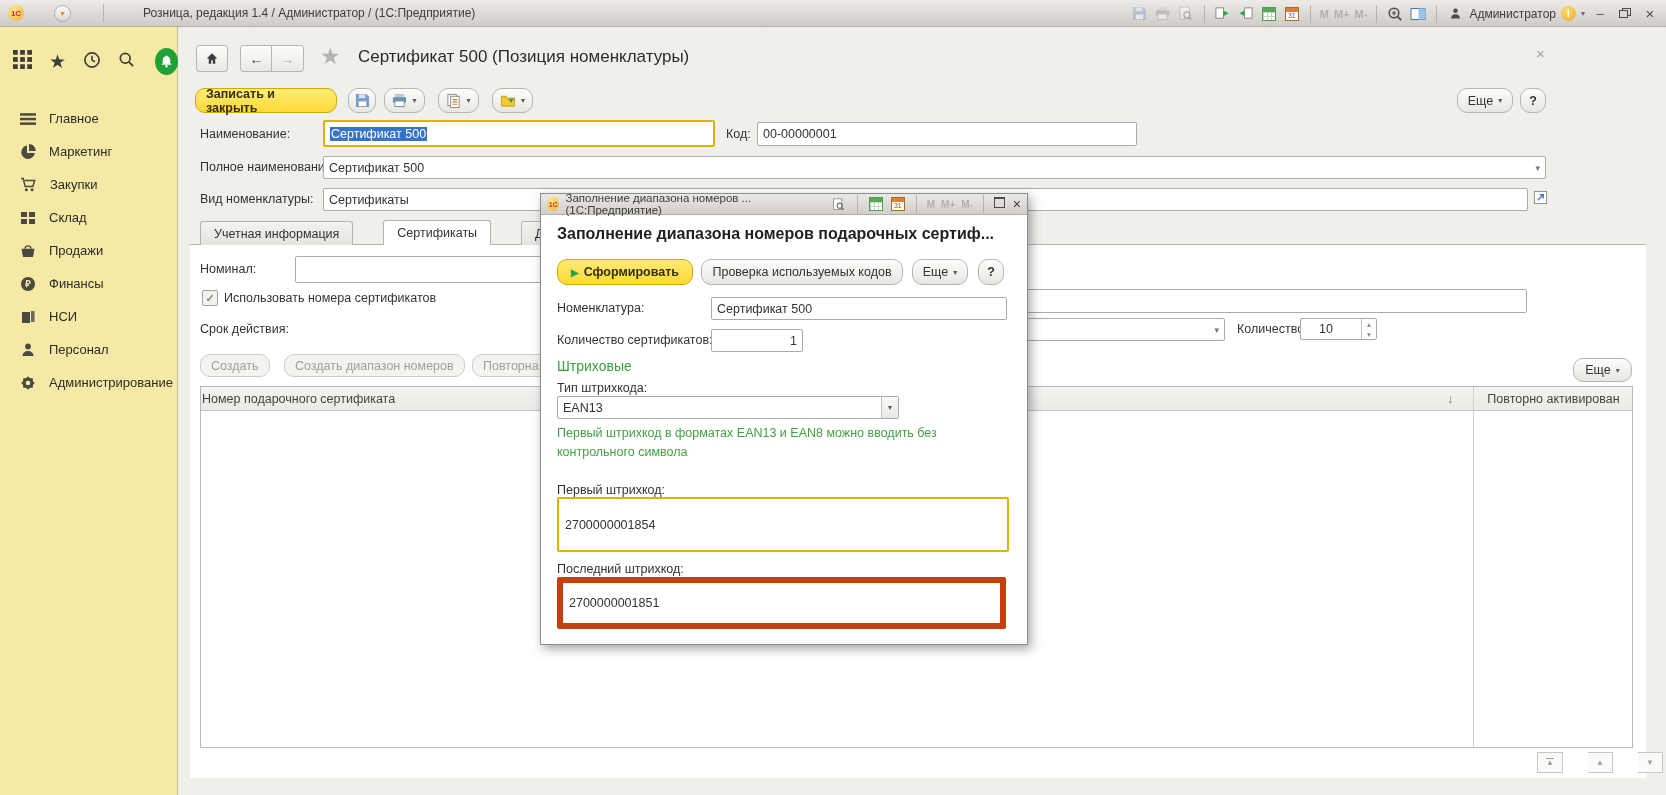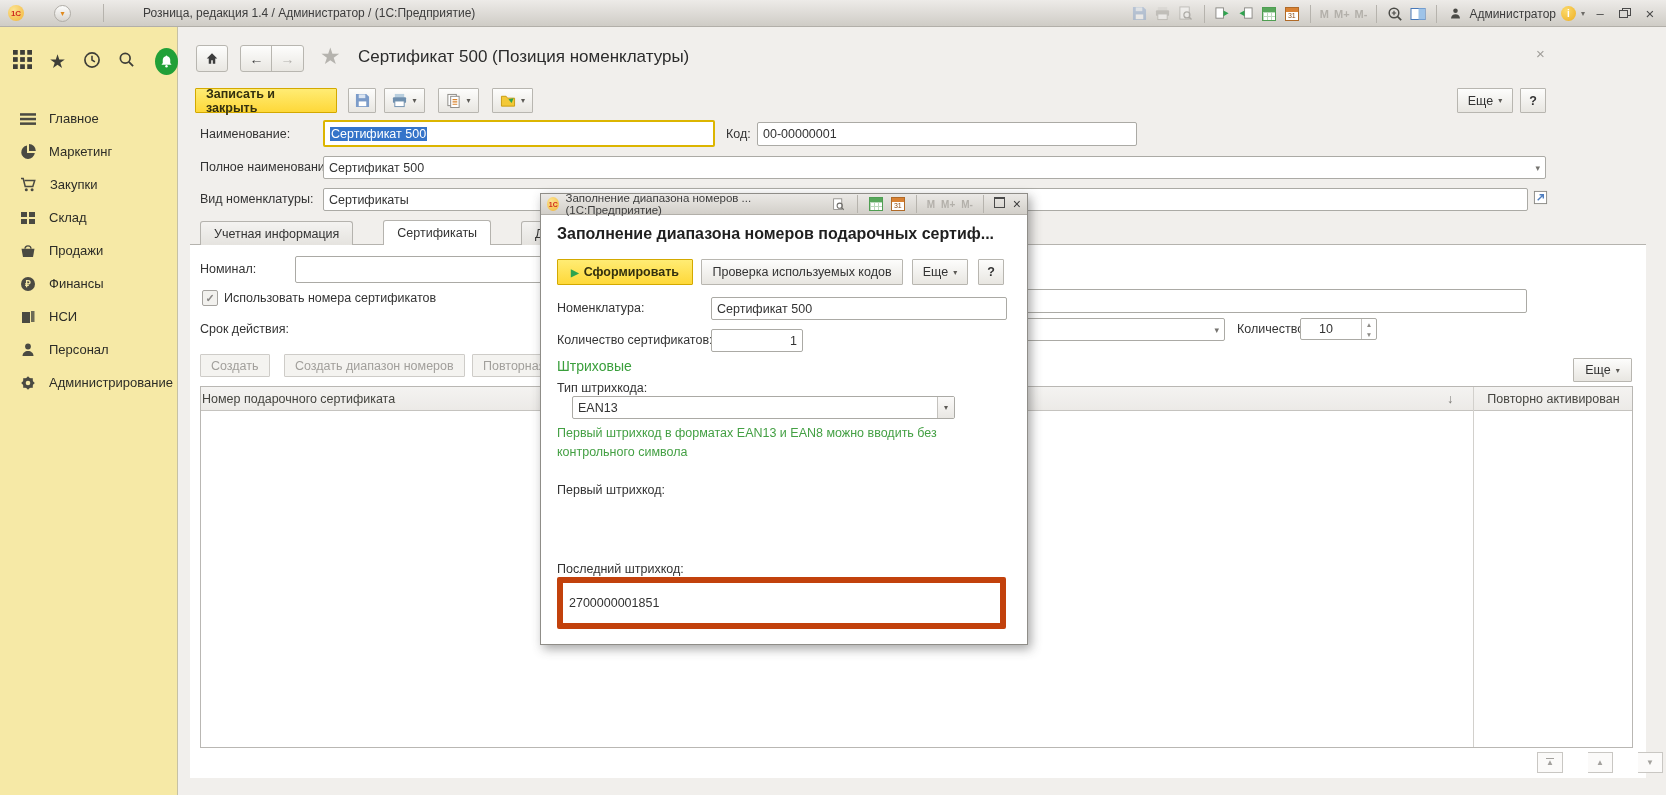--- a/index.html
+++ b/index.html
@@ -34,21 +34,21 @@
   .notif{width:27px;height:27px;border-radius:50%;background:#21a038;display:flex;align-items:center;justify-content:center;margin-left:3px;}
   .sbnav{position:absolute;left:0;top:75px;width:178px;display:flex;flex-direction:column;}
   .sbitem{height:33px;display:flex;align-items:center;gap:13px;padding-left:20px;cursor:default;color:#2c2c27;font-size:13px;}
   .sbitem svg{flex:0 0 auto;color:#4a4a42;}
   
   .navbtn2{display:inline-flex;align-items:center;justify-content:center;height:25px;border:1px solid #b8b6b0;
            background:linear-gradient(#fdfdfc,#e9e7e2);border-radius:3px;color:#3d3d3d;font-size:14px;}
   .pgtitle{font-size:17px;color:#2c2c2c;}
   .star-g{font-size:23px;color:#b5b3ae;line-height:1;}
   .btn{display:inline-flex;align-items:center;justify-content:center;gap:5px;height:25px;border:1px solid #b8b6b0;
-       background:linear-gradient(#fdfdfc,#e8e6e1);border-radius:1px;color:#333;box-sizing:border-box;padding:0 10px;}
+       background:linear-gradient(#fdfdfc,#e8e6e1);border-radius:10px;color:#333;box-sizing:border-box;padding:0 10px;}
   .btn .dd{font-size:8px;color:#5c5a56;}
   .btn.yellow{background:linear-gradient(#ffec74,#fed839);border-color:#d3a900;font-weight:bold;color:#33300e;}
   .btn.icononly{padding:0 5px;}
   .btn.disabled{background:#f4f3f0;border-color:#ceccc8;color:#a19f9b;font-weight:normal;}
   
   .lbl{white-space:nowrap;color:#333;}
   .field{background:#fff;border:1px solid #abaaa5;border-radius:2px;display:flex;align-items:center;
          padding:0 5px;box-sizing:border-box;height:23px;}
   .field.focus{border:2px solid #dcb500;}
   .sel{background:#3574c9;color:#fff;padding:0 1px;}
@@ -474,28 +474,31 @@
         <span>Сертификат 500</span>
       </div>
 
     <span class="abs lbl" style="left:16px;top:139px">Количество сертификатов:</span>
     <div class="abs field" style="left:170px;top:135px;width:92px;justify-content:flex-end">
         <span>1</span>
       </div>
 
     <span class="abs greenh" style="left:16px;top:164px">Штриховые</span>
     <span class="abs lbl" style="left:16px;top:187px">Тип штрихкода:</span>
-    <div class="abs field" style="left:31px;top:202px;width:383px">
+    <div class="abs field" style="left:16px;top:202px;width:342px">
         <span>EAN13</span>
         <span class="combobtn">▾</span>
       </div>
 
     <div class="abs hint" style="left:16px;top:230px;width:392px">Первый штрихкод в форматах EAN13 и EAN8 можно вводить без контрольного символа</div>
 
     <span class="abs lbl" style="left:16px;top:289px">Первый штрихкод:</span>
+    <div class="abs bigfield focus" style="left:16px;top:303px;width:452px;height:55px">
+        <span>2700000001854</span>
+      </div>
 
     <span class="abs lbl" style="left:16px;top:368px">Последний штрихкод:</span>
     <div class="abs bigfield" style="left:16px;top:383px;width:449px;height:52px">
         <span>2700000001851</span>
       </div>
   </div>
 
 </div>
 
 </body></html>

